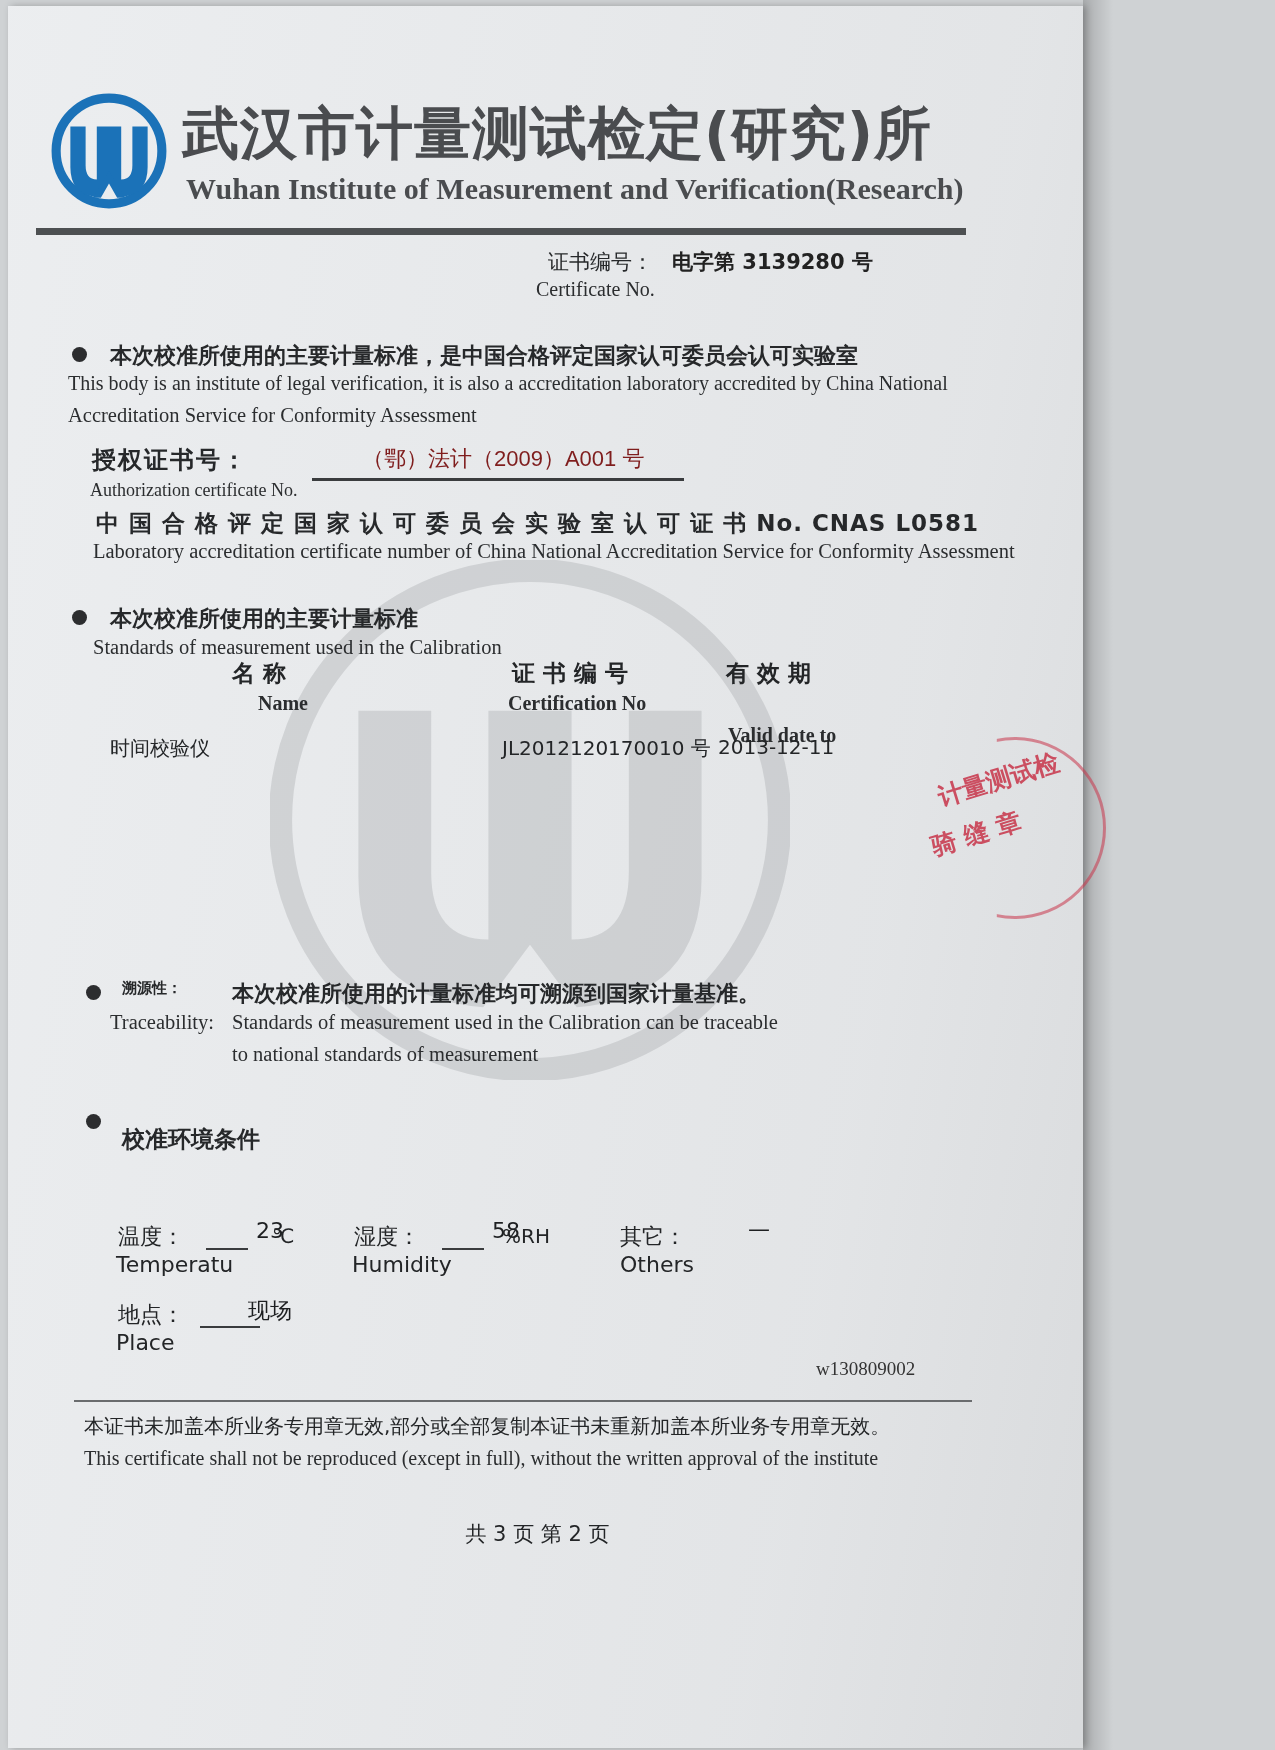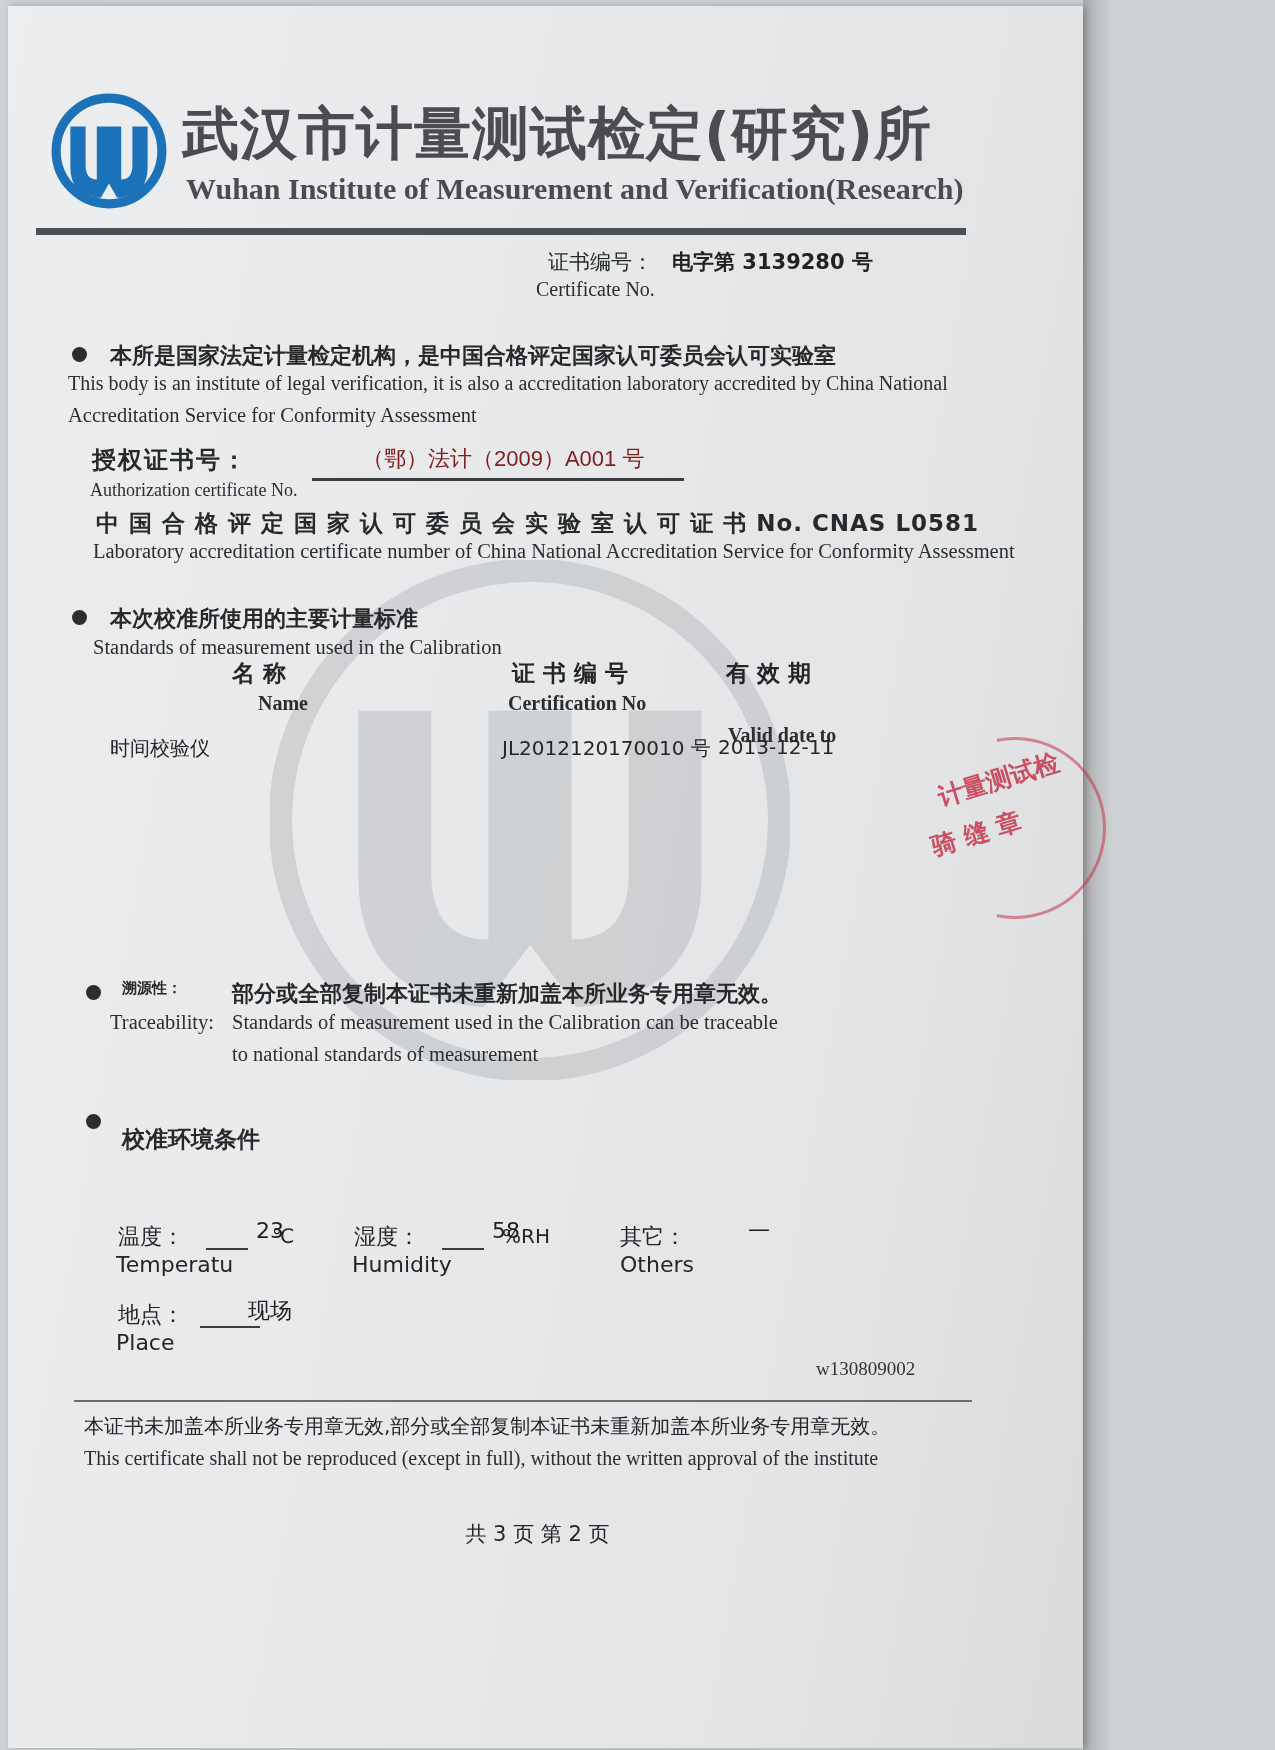--- a/index.html
+++ b/index.html
@@ -247,21 +247,21 @@
 
     <div class="org-cn">武汉市计量测试检定(研究)所</div>
     <div class="org-en">Wuhan Institute of Measurement and Verification(Research)</div>
     <div class="rule"></div>
 
     <div class="cert-no-cn t-cn">证书编号：</div>
     <div class="cert-no-val">电字第 3139280 号</div>
     <div class="cert-no-en t-en">Certificate No.</div>
 
     <div class="bullet" style="left:72px; top:347px;"></div>
-    <div class="s1-cn t-cn-b">本所是国家法定计量检定机构，是中国合格评定国家认可委员会认可实验室</div>
+    <div class="s1-cn t-cn-b">本次校准所使用的主要计量标准，是中国合格评定国家认可委员会认可实验室</div>
     <div class="s1-en1 t-en">This body is an institute of legal verification, it is also a accreditation laboratory accredited by China National</div>
     <div class="s1-en2 t-en">Accreditation Service for Conformity Assessment</div>
 
     <div class="auth-cn t-cn-b">授权证书号：</div>
     <div class="auth-en t-en">Authorization certificate No.</div>
     <div class="auth-val">（鄂）法计（2009）A001 号</div>
     <div class="auth-underline"></div>
 
     <div class="cnas-cn t-cn-b">中 国 合 格 评 定 国 家 认 可 委 员 会 实 验 室 认 可 证 书 No. CNAS L0581</div>
     <div class="cnas-en t-en">Laboratory accreditation certificate number of China National Accreditation Service for Conformity Assessment</div>
@@ -284,21 +284,21 @@
     <div class="td" style="left:718px; top:735px;">2013-12-11</div>
 
     <div class="stamp">
       <div class="stamp-arc"></div>
       <div class="stamp-txt stamp-l1">计量测试检</div>
       <div class="stamp-txt stamp-l2">骑 缝 章</div>
     </div>
 
     <div class="bullet" style="left:86px; top:985px;"></div>
     <div class="tr-cn t-cn-b">溯源性：</div>
-    <div class="tr-cn-val t-cn-b">部分或全部复制本证书未重新加盖本所业务专用章无效。</div>
+    <div class="tr-cn-val t-cn-b">本次校准所使用的计量标准均可溯源到国家计量基准。</div>
     <div class="tr-en t-en">Traceability:</div>
     <div class="tr-en-val t-en">Standards of measurement used in the Calibration can be traceable</div>
     <div class="tr-en2 t-en">to national standards of measurement</div>
 
     <div class="bullet" style="left:86px; top:1114px;"></div>
     <div class="env-cn t-cn-b">校准环境条件</div>
 
     <div class="f-cn" style="left:118px; top:1222px;">温度：</div>
     <div class="f-val" style="left:212px; top:1218px;">23</div>
     <div class="f-ul" style="left:206px; top:1248px; width:42px;"></div>

